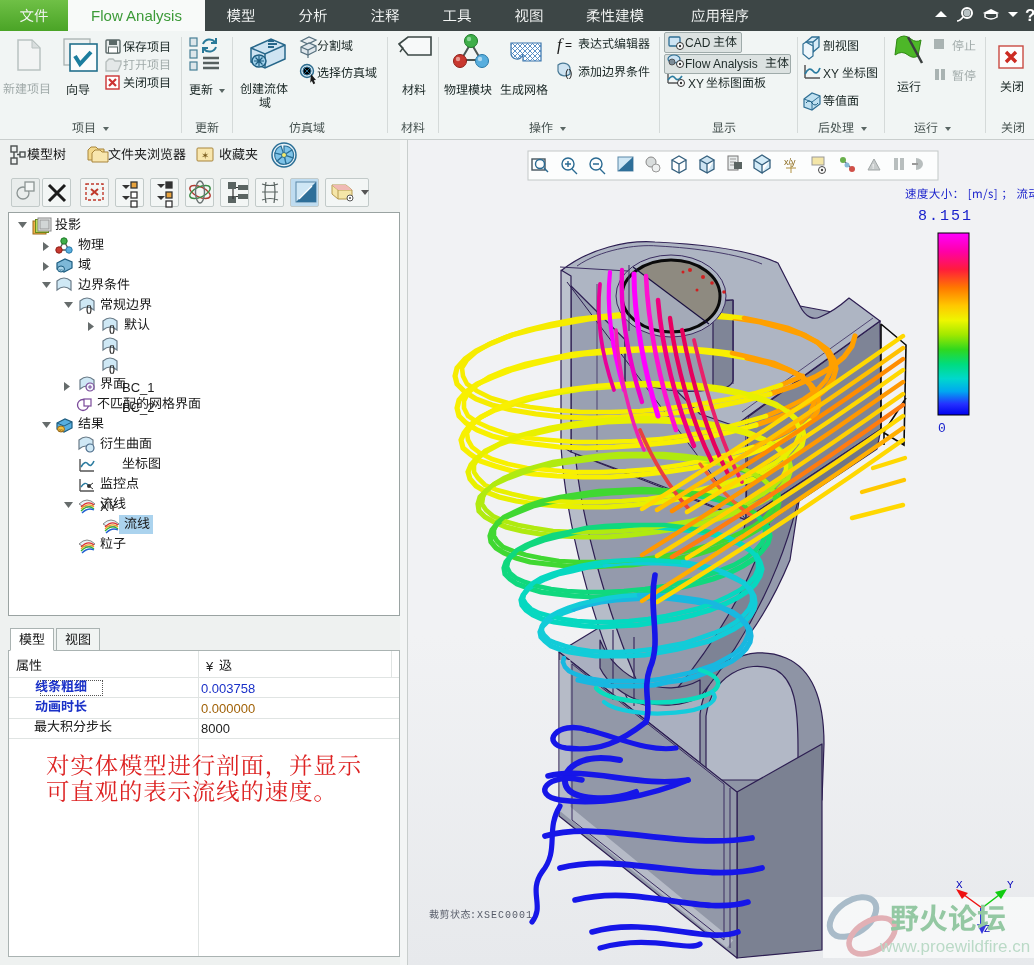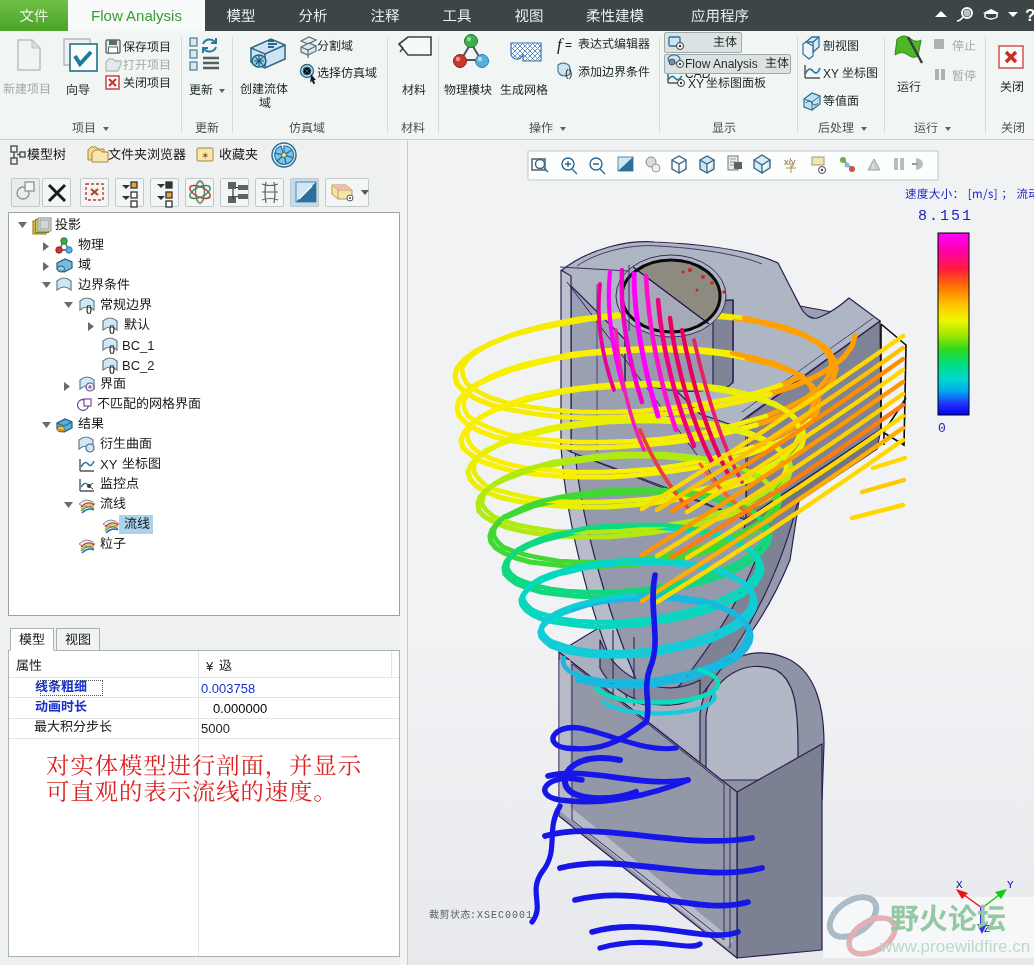--- a/index.html
+++ b/index.html
@@ -12,21 +12,21 @@
 #ribbon{position:absolute;left:0;top:31px;width:1034px;height:109px;background:#f1f5f4;border-bottom:1px solid #c9cecd;}
 .gsep{position:absolute;top:37px;height:96px;width:1px;background:#d5dad9;}
 .btext{font-size:12px;color:#1d2a28;white-space:nowrap;position:absolute;}
 .dd{display:inline-block;width:0;height:0;border-left:3.5px solid transparent;border-right:3.5px solid transparent;border-top:4px solid #5a6664;vertical-align:2px;margin-left:3px;}
 .tgl{position:absolute;background:#dce2e1;border:1px solid #9fabaa;border-radius:2px;}
 
 #navtabs{position:absolute;left:0;top:140px;width:408px;height:32px;background:#eef1f0;}
 #ltoolbar{position:absolute;left:0;top:172px;width:408px;height:40px;background:#eef1f0;}
 .tbtn{position:absolute;top:6px;width:29px;height:29px;background:#f3f6f5;border:1px solid #c2cac9;border-radius:2px;}
 #treebox{position:absolute;left:8px;top:212px;width:392px;height:404px;background:#fff;border:1px solid #9aa3a2;}
-.trow{position:absolute;font-size:13px;color:#1c1c1c;white-space:nowrap;}
+.trow{position:absolute;font-size:13px;color:#1c1c1c;white-space:nowrap;margin-top:42px;}
 .btab{position:absolute;font-size:13px;color:#222;background:#f1f4f3;border:1px solid #aab3b2;border-bottom:none;text-align:center;}
 #tablebox{position:absolute;left:8px;top:650px;width:392px;height:307px;background:#fff;border:1px solid #aab3b2;}
 .cell{position:absolute;font-size:13px;color:#222;white-space:nowrap;}
 .hline{position:absolute;left:0;width:390px;height:1px;background:#e0e4e3;}
 
 #viewport{position:absolute;left:408px;top:140px;width:626px;height:825px;background:linear-gradient(#f1f2f4 60%,#e7e9ec);overflow:hidden;}
 </style></head>
 <body>
 
 <div id="titlebar"></div>
@@ -47,21 +47,21 @@
 <div id="ribbon-content">
 <div class="gsep" style="left:181px;"></div>
 <div class="gsep" style="left:232px;"></div>
 <div class="gsep" style="left:387px;"></div>
 <div class="gsep" style="left:438px;"></div>
 <div class="gsep" style="left:659px;"></div>
 <div class="gsep" style="left:797px;"></div>
 <div class="gsep" style="left:884px;"></div>
 <div class="gsep" style="left:985px;"></div>
 <div class="tgl" style="left:664px;top:32px;width:78px;height:21px;"></div>
-<div class="btext" style="left:685px;top:36px;margin-top:31px;">CAD</div>
+<div class="btext" style="left:685px;top:36px;">CAD</div>
 <div class="tgl" style="left:664px;top:54px;width:127px;height:20px;"></div>
 <div class="btext" style="left:685px;top:57px;">Flow Analysis</div>
 <div class="btext" style="left:688px;top:77px;">XY</div>
 <div class="btext" style="left:823px;top:67px;">XY</div>
 <div class="dd" style="position:absolute;left:100px;top:127px;"></div>
 <div class="dd" style="position:absolute;left:216px;top:89px;"></div>
 <div class="dd" style="position:absolute;left:557px;top:127px;"></div>
 <div class="dd" style="position:absolute;left:858px;top:127px;"></div>
 <div class="dd" style="position:absolute;left:942px;top:127px;"></div>
 <svg class="abs" style="left:0;top:31px;" width="1034" height="109" viewBox="0 0 1034 109">
@@ -369,23 +369,23 @@
 </svg>
 </div>
 <div class="btab" style="left:10px;top:628px;width:44px;height:23px;background:#fff;border-bottom:1px solid #fff;z-index:3;"></div>
 <div class="btab" style="left:56px;top:628px;width:44px;height:23px;"></div>
 <div id="tablebox">
 <div class="cell" style="left:197px;top:8px;">¥</div>
 <div class="hline" style="top:26px;"></div>
 <div style="position:absolute;left:31px;top:29px;width:63px;height:16px;border:1px dotted #555;"></div>
 <div class="cell" style="left:192px;top:30px;color:#1a31c8;">0.003758</div>
 <div class="hline" style="top:46px;"></div>
-<div class="cell" style="left:204px;top:50px;color:#000000;text-align:center;">0.000000</div>
+<div class="cell" style="left:192px;top:50px;color:#a16207;text-align:center;">0.000000</div>
 <div class="hline" style="top:67px;"></div>
-<div class="cell" style="left:192px;top:70px;">5000</div>
+<div class="cell" style="left:192px;top:70px;">8000</div>
 <div class="hline" style="top:87px;"></div>
 <div style="position:absolute;left:189px;top:0;width:1px;height:305px;background:#e0e4e3;"></div>
 <div style="position:absolute;left:382px;top:0;width:1px;height:27px;background:#e0e4e3;"></div>
 </div>
 
 <div style="position:absolute;left:400px;top:140px;width:8px;height:825px;background:#f3f5f5;border-right:1px solid #c9cecd;"></div>
 <div id="viewport">
     <svg class="abs" style="left:0;top:0;" width="626" height="825" viewBox="408 140 626 825">
 
 <defs>

